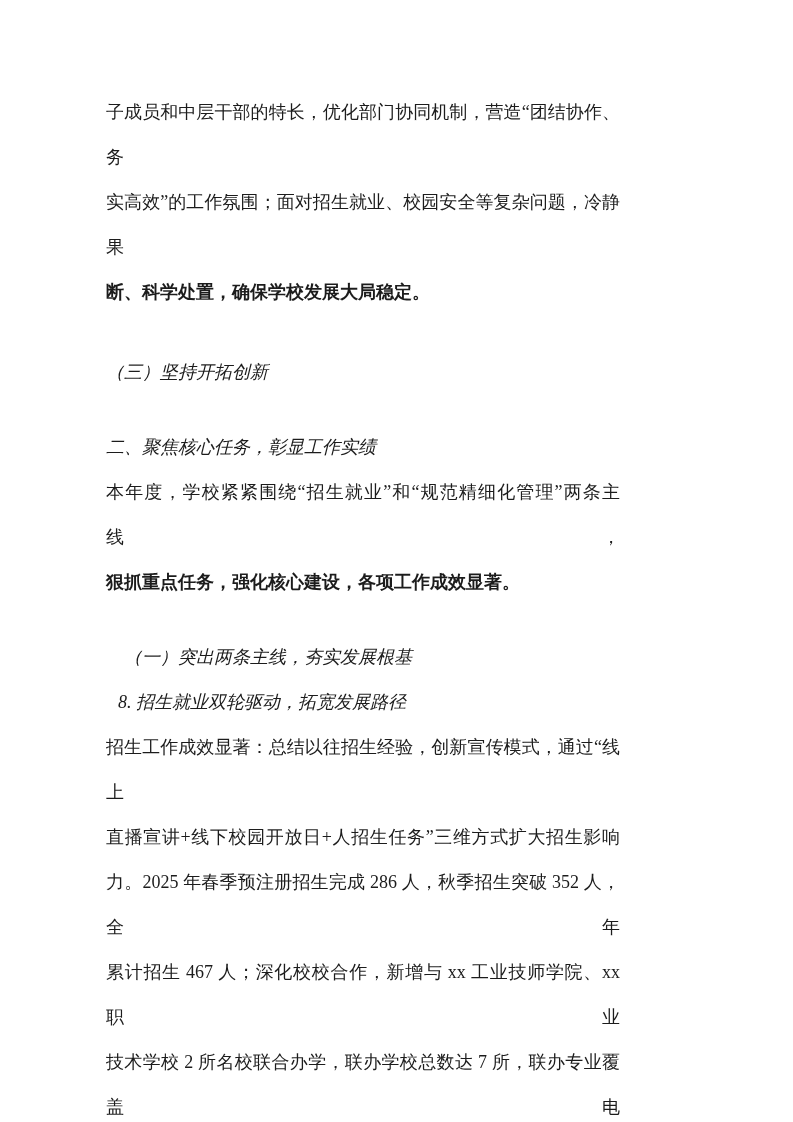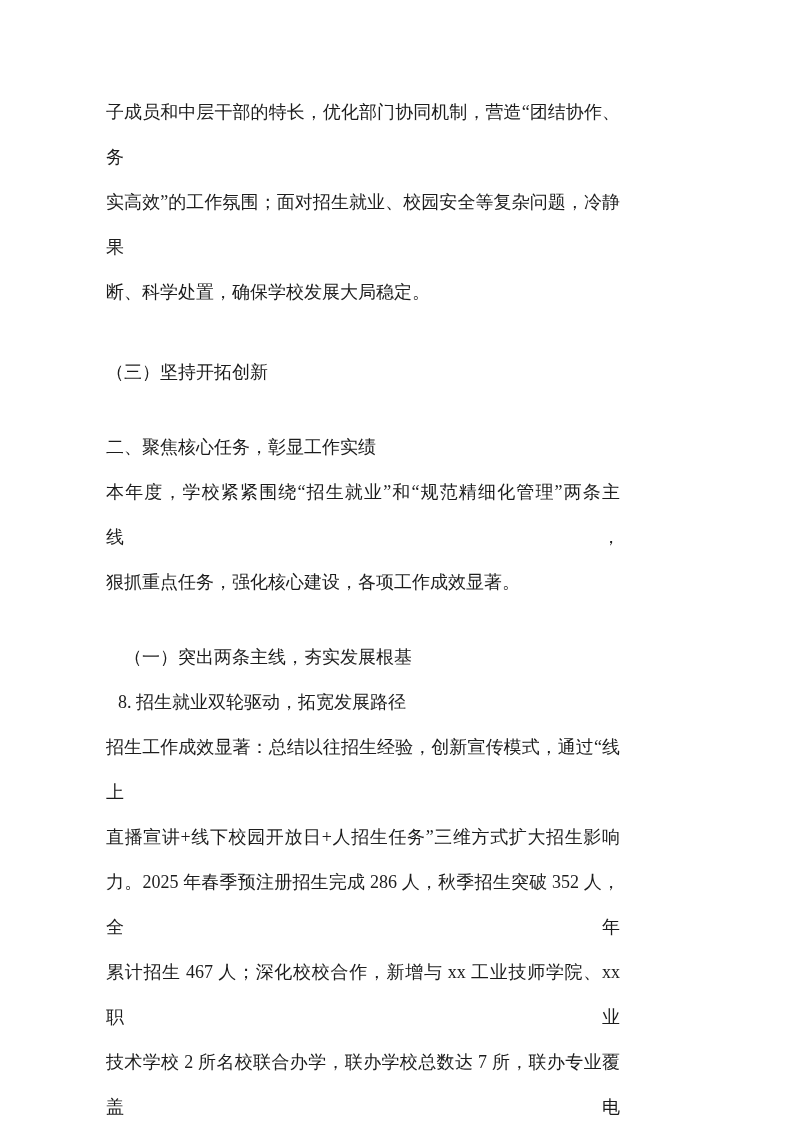--- a/index.html
+++ b/index.html
@@ -24,24 +24,26 @@
   .mt30 { margin-top: 30px; }
   .mt35 { margin-top: 35px; }
   .line {
     text-align: justify;
     text-align-last: justify;
     white-space: normal;
   }
   .line.last {
     text-align: right;
     text-align-last: left;
+    font-weight: bold;
   }
   .heading {
     text-align: center;
     text-align-last: left;
+    font-style: italic;
   }
   .indent-1 { text-indent: 18px; }
   .indent-2 { text-indent: 12px; }
 </style>
 </head>
 <body>
 
 <div class="page">
 
   <div class="block">

